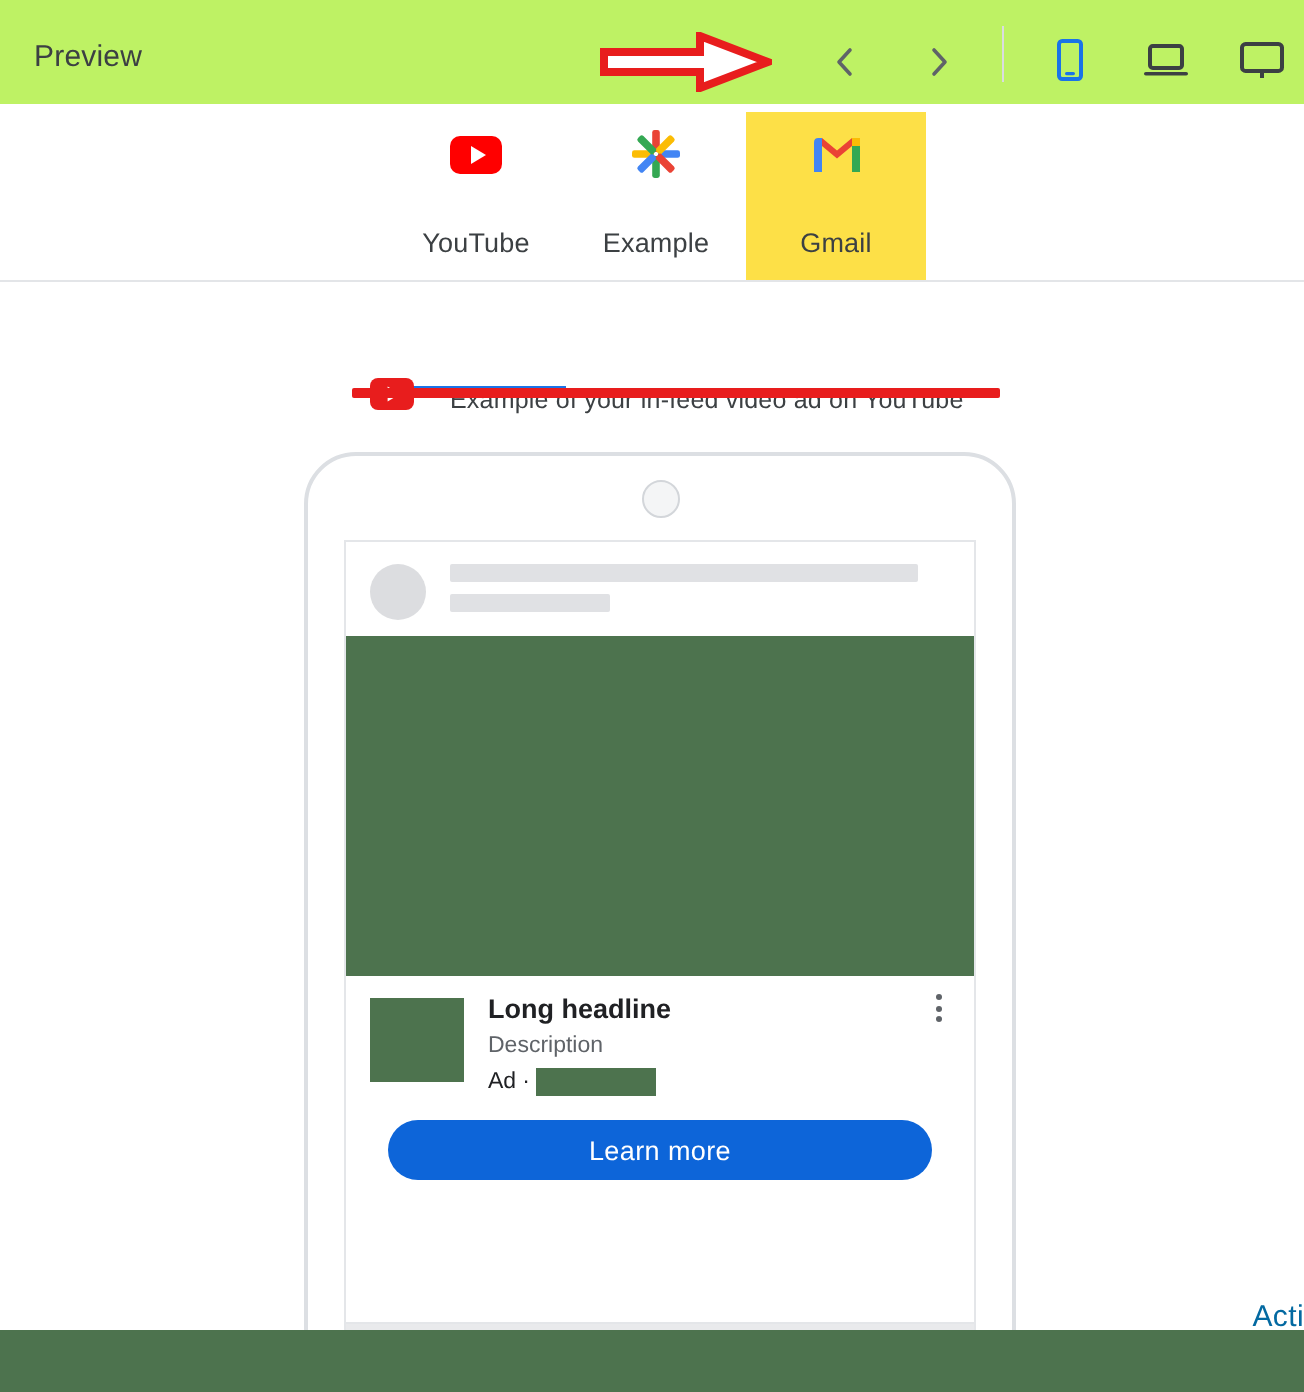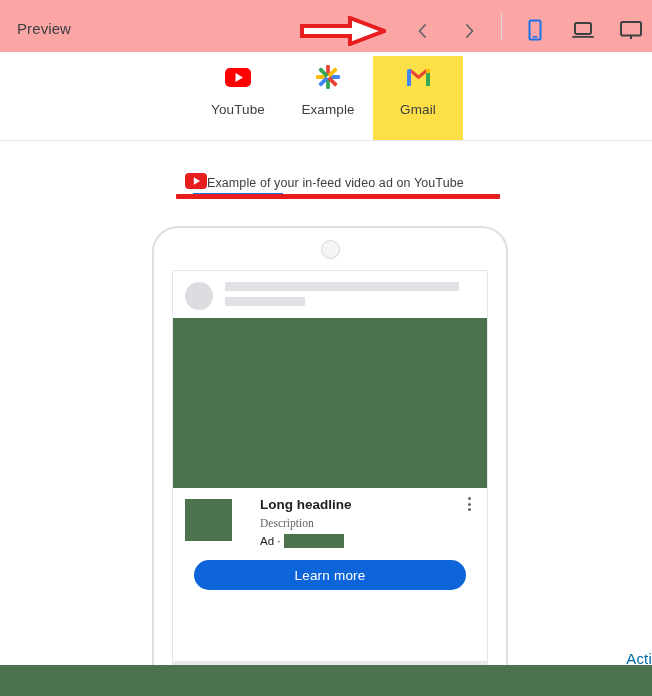--- a/index.html
+++ b/index.html
@@ -8,21 +8,21 @@
     background:#ffffff;
     font-family:"Liberation Sans", sans-serif;
     color:#3c4043;
     overflow:hidden;
     position:relative;
   }
 
   
   .header{
     position:absolute;left:0;top:0;width:652px;height:52px;
-    background:#fca5a5;
+    background:#bef264;
   }
   .header-title{
     position:absolute;left:17px;top:21px;
     font-size:15px;color:#3c4043;line-height:16px;
     letter-spacing:.1px;
   }
 
   
   .red-arrow{
     position:absolute;left:300px;top:16px;width:86px;height:30px;
@@ -64,35 +64,35 @@
   }
   .tab-youtube{left:193px;}
   .tab-discover{left:283px;}
   .tab-gmail{left:373px;background:#fde047;}
   .tab-icon{
     height:34px;width:100%;
     display:flex;align-items:center;justify-content:center;
     margin-top:4px;
   }
   .tab-label{
-    font-size:13.5px;color:#3c4043;margin-top:8px;letter-spacing:.1px;
+    font-size:13.5px;color:#3c4043;margin-top:20px;letter-spacing:.1px;
   }
   .tab-underline{
     position:absolute;left:193px;top:137px;width:90px;height:3px;
     background:#1a73e8;
   }
   .tabs-rule{
     position:absolute;left:0;top:140px;width:652px;height:1px;
     background:#e3e5e8;
   }
 
   
   .banner{
-    position:absolute;left:185px;top:173px;
-    display:flex;align-items:center;gap:0;
+    position:absolute;left:185px;top:189px;
+    display:flex;align-items:center;gap:18px;
   }
   .banner-text{
     font-size:12.5px;color:#3c4043;letter-spacing:.1px;white-space:nowrap;
   }
   .banner-underline{
     position:absolute;left:176px;top:194px;width:324px;height:5px;
     background:#e81d1d;border-radius:1px;
   }
 
   
@@ -121,29 +121,29 @@
   }
   .ph-bar{position:absolute;background:#e0e1e4;height:9px;border-radius:1px;}
   .ph-bar-1{left:52px;top:11px;width:234px;}
   .ph-bar-2{left:52px;top:26px;width:80px;}
 
   .ad-media{
     height:170px;background:#4d734e;width:100%;
   }
 
   .ad-body{padding:9px 12px 0 12px;position:relative;}
-  .ad-body-row{display:flex;gap:28px;}
+  .ad-body-row{display:flex;gap:12px;}
   .ad-thumb{
     width:47px;height:42px;background:#4d734e;flex:none;margin-top:2px;
   }
   .ad-headline{
     font-size:13.5px;color:#202124;font-weight:bold;line-height:16px;
   }
   .ad-desc{
-    font-size:11.5px;color:#5f6368;margin-top:3px;line-height:14px;font-family:Liberation Serif, serif;
+    font-size:11.5px;color:#5f6368;margin-top:3px;line-height:14px;
   }
   .ad-adline{
     font-size:11.5px;color:#202124;font-weight:normal;margin-top:4px;
     display:flex;gap:3px;line-height:14px;
   }
   .ad-redact{display:inline-block;width:60px;height:14px;background:#4d734e;}
   .ad-kebab{
     position:absolute;right:11px;top:6px;width:14px;height:20px;
     display:flex;flex-direction:column;align-items:center;
     justify-content:space-between;padding:3px 0;box-sizing:border-box;

